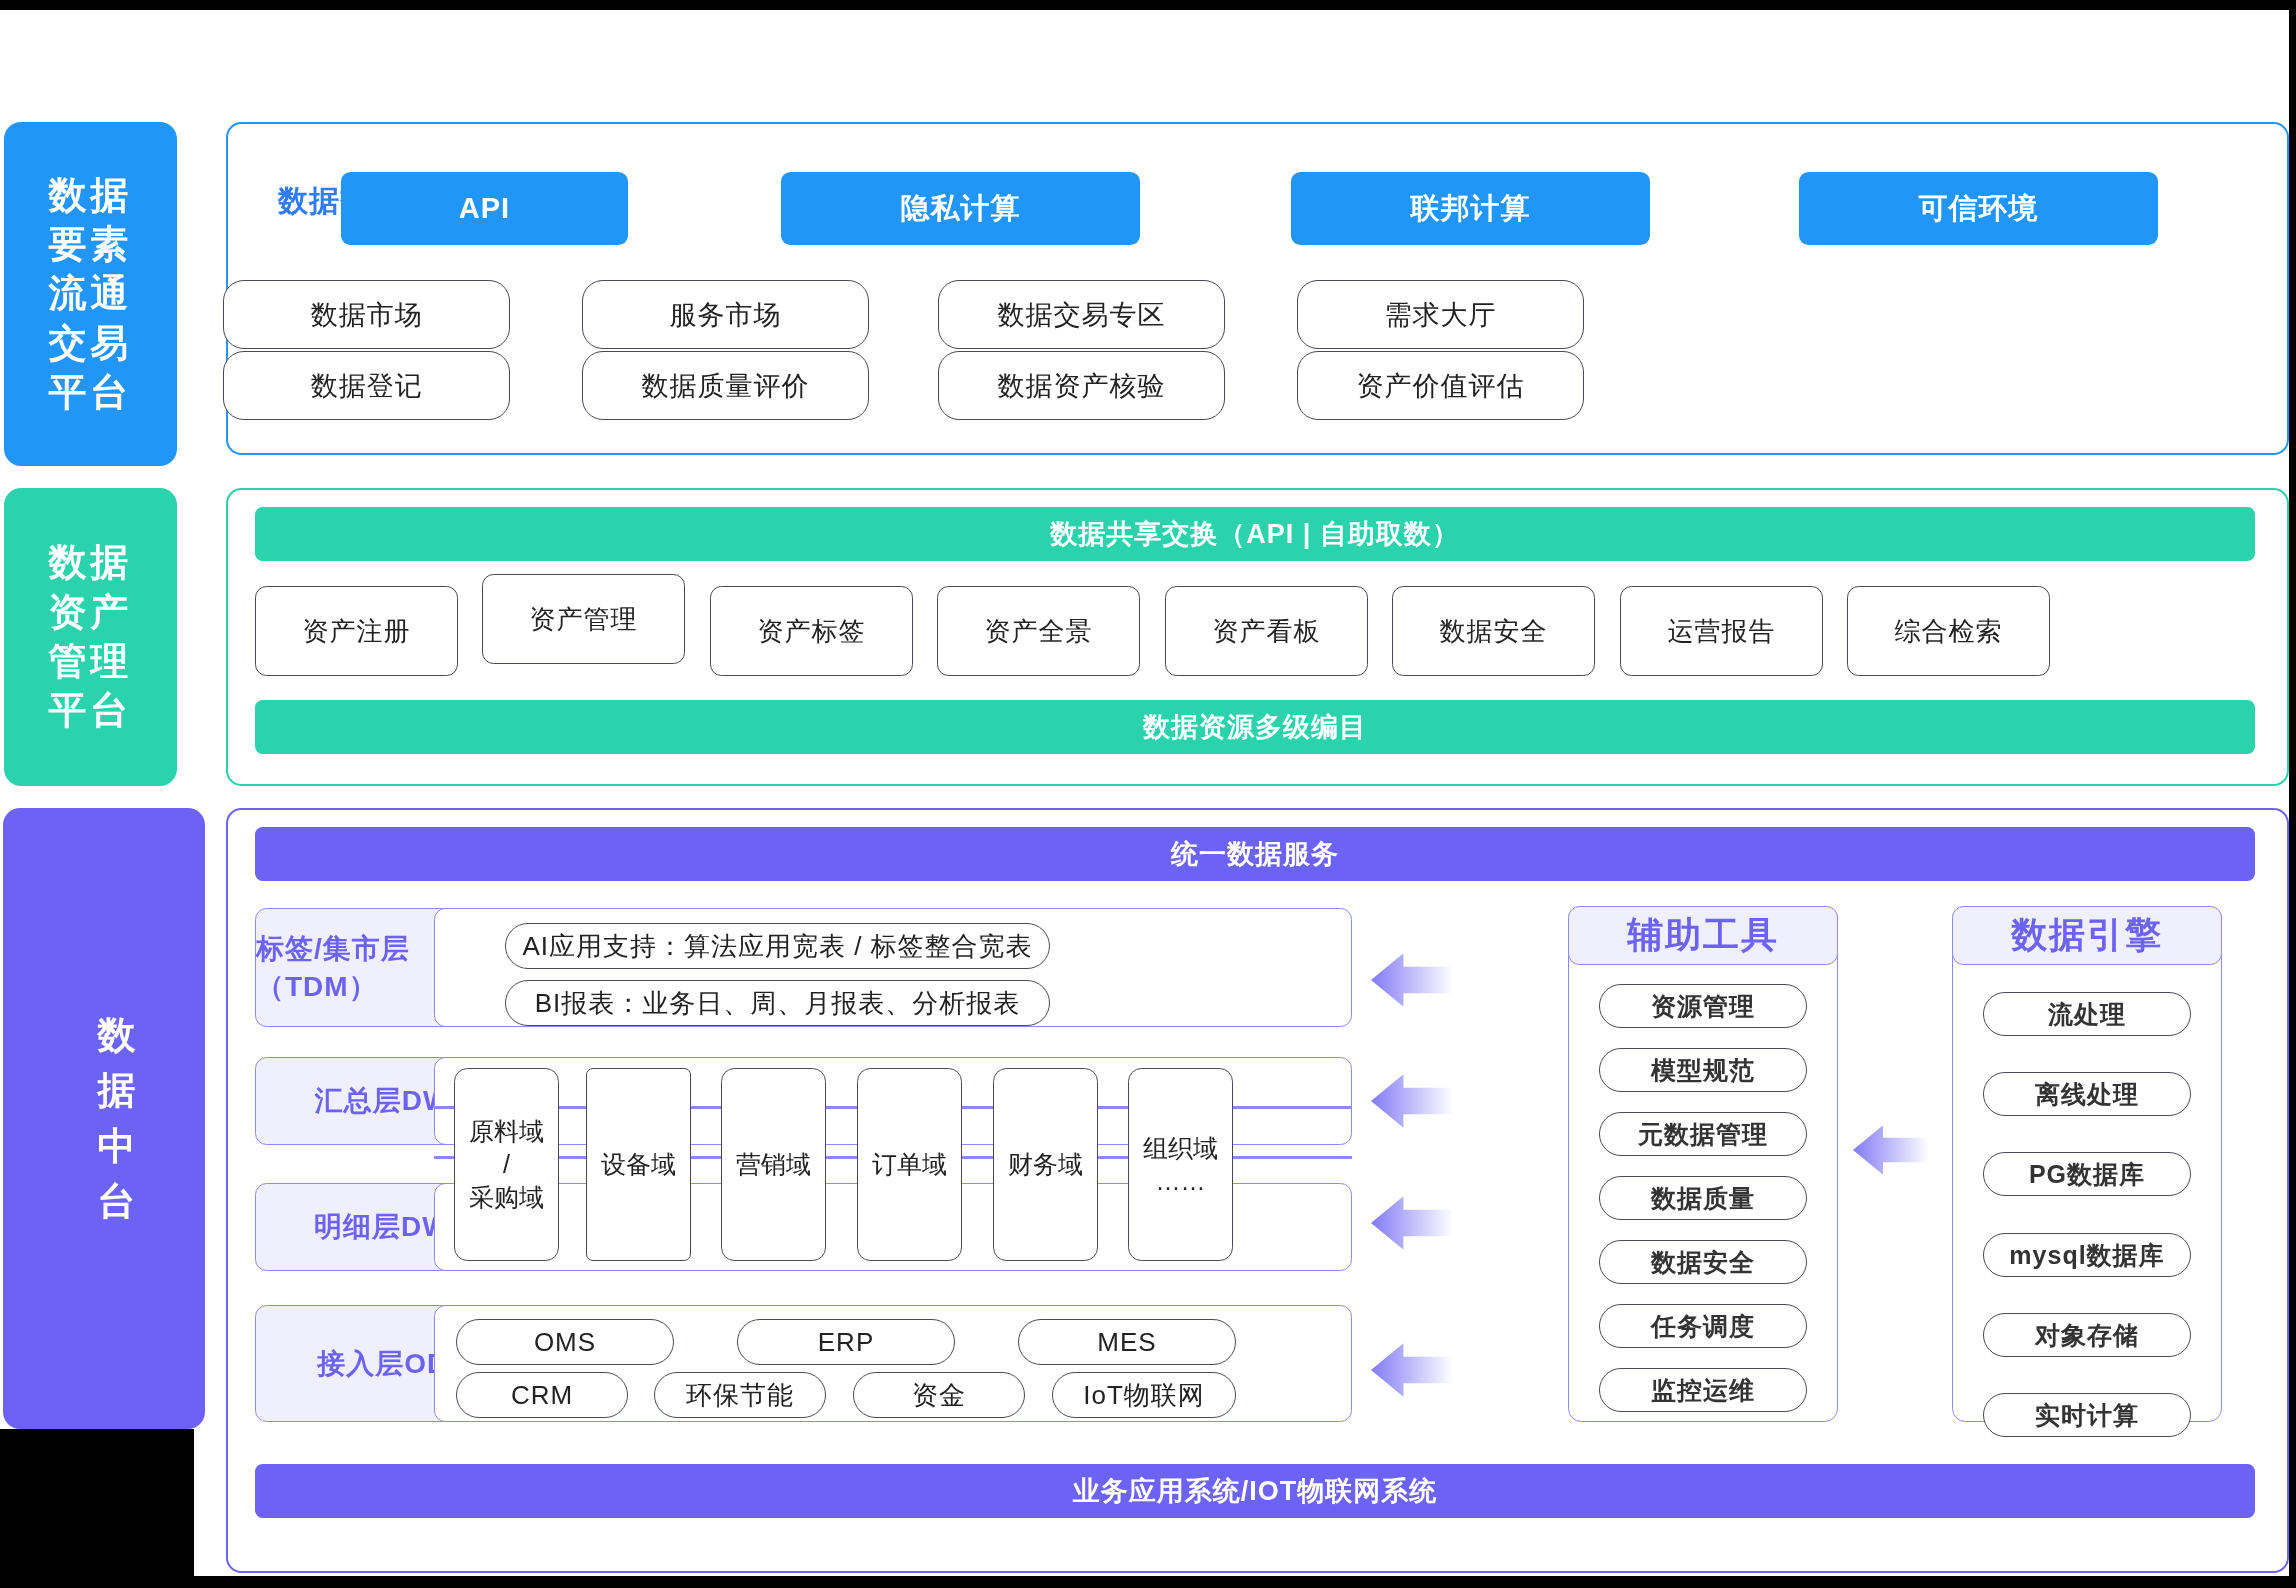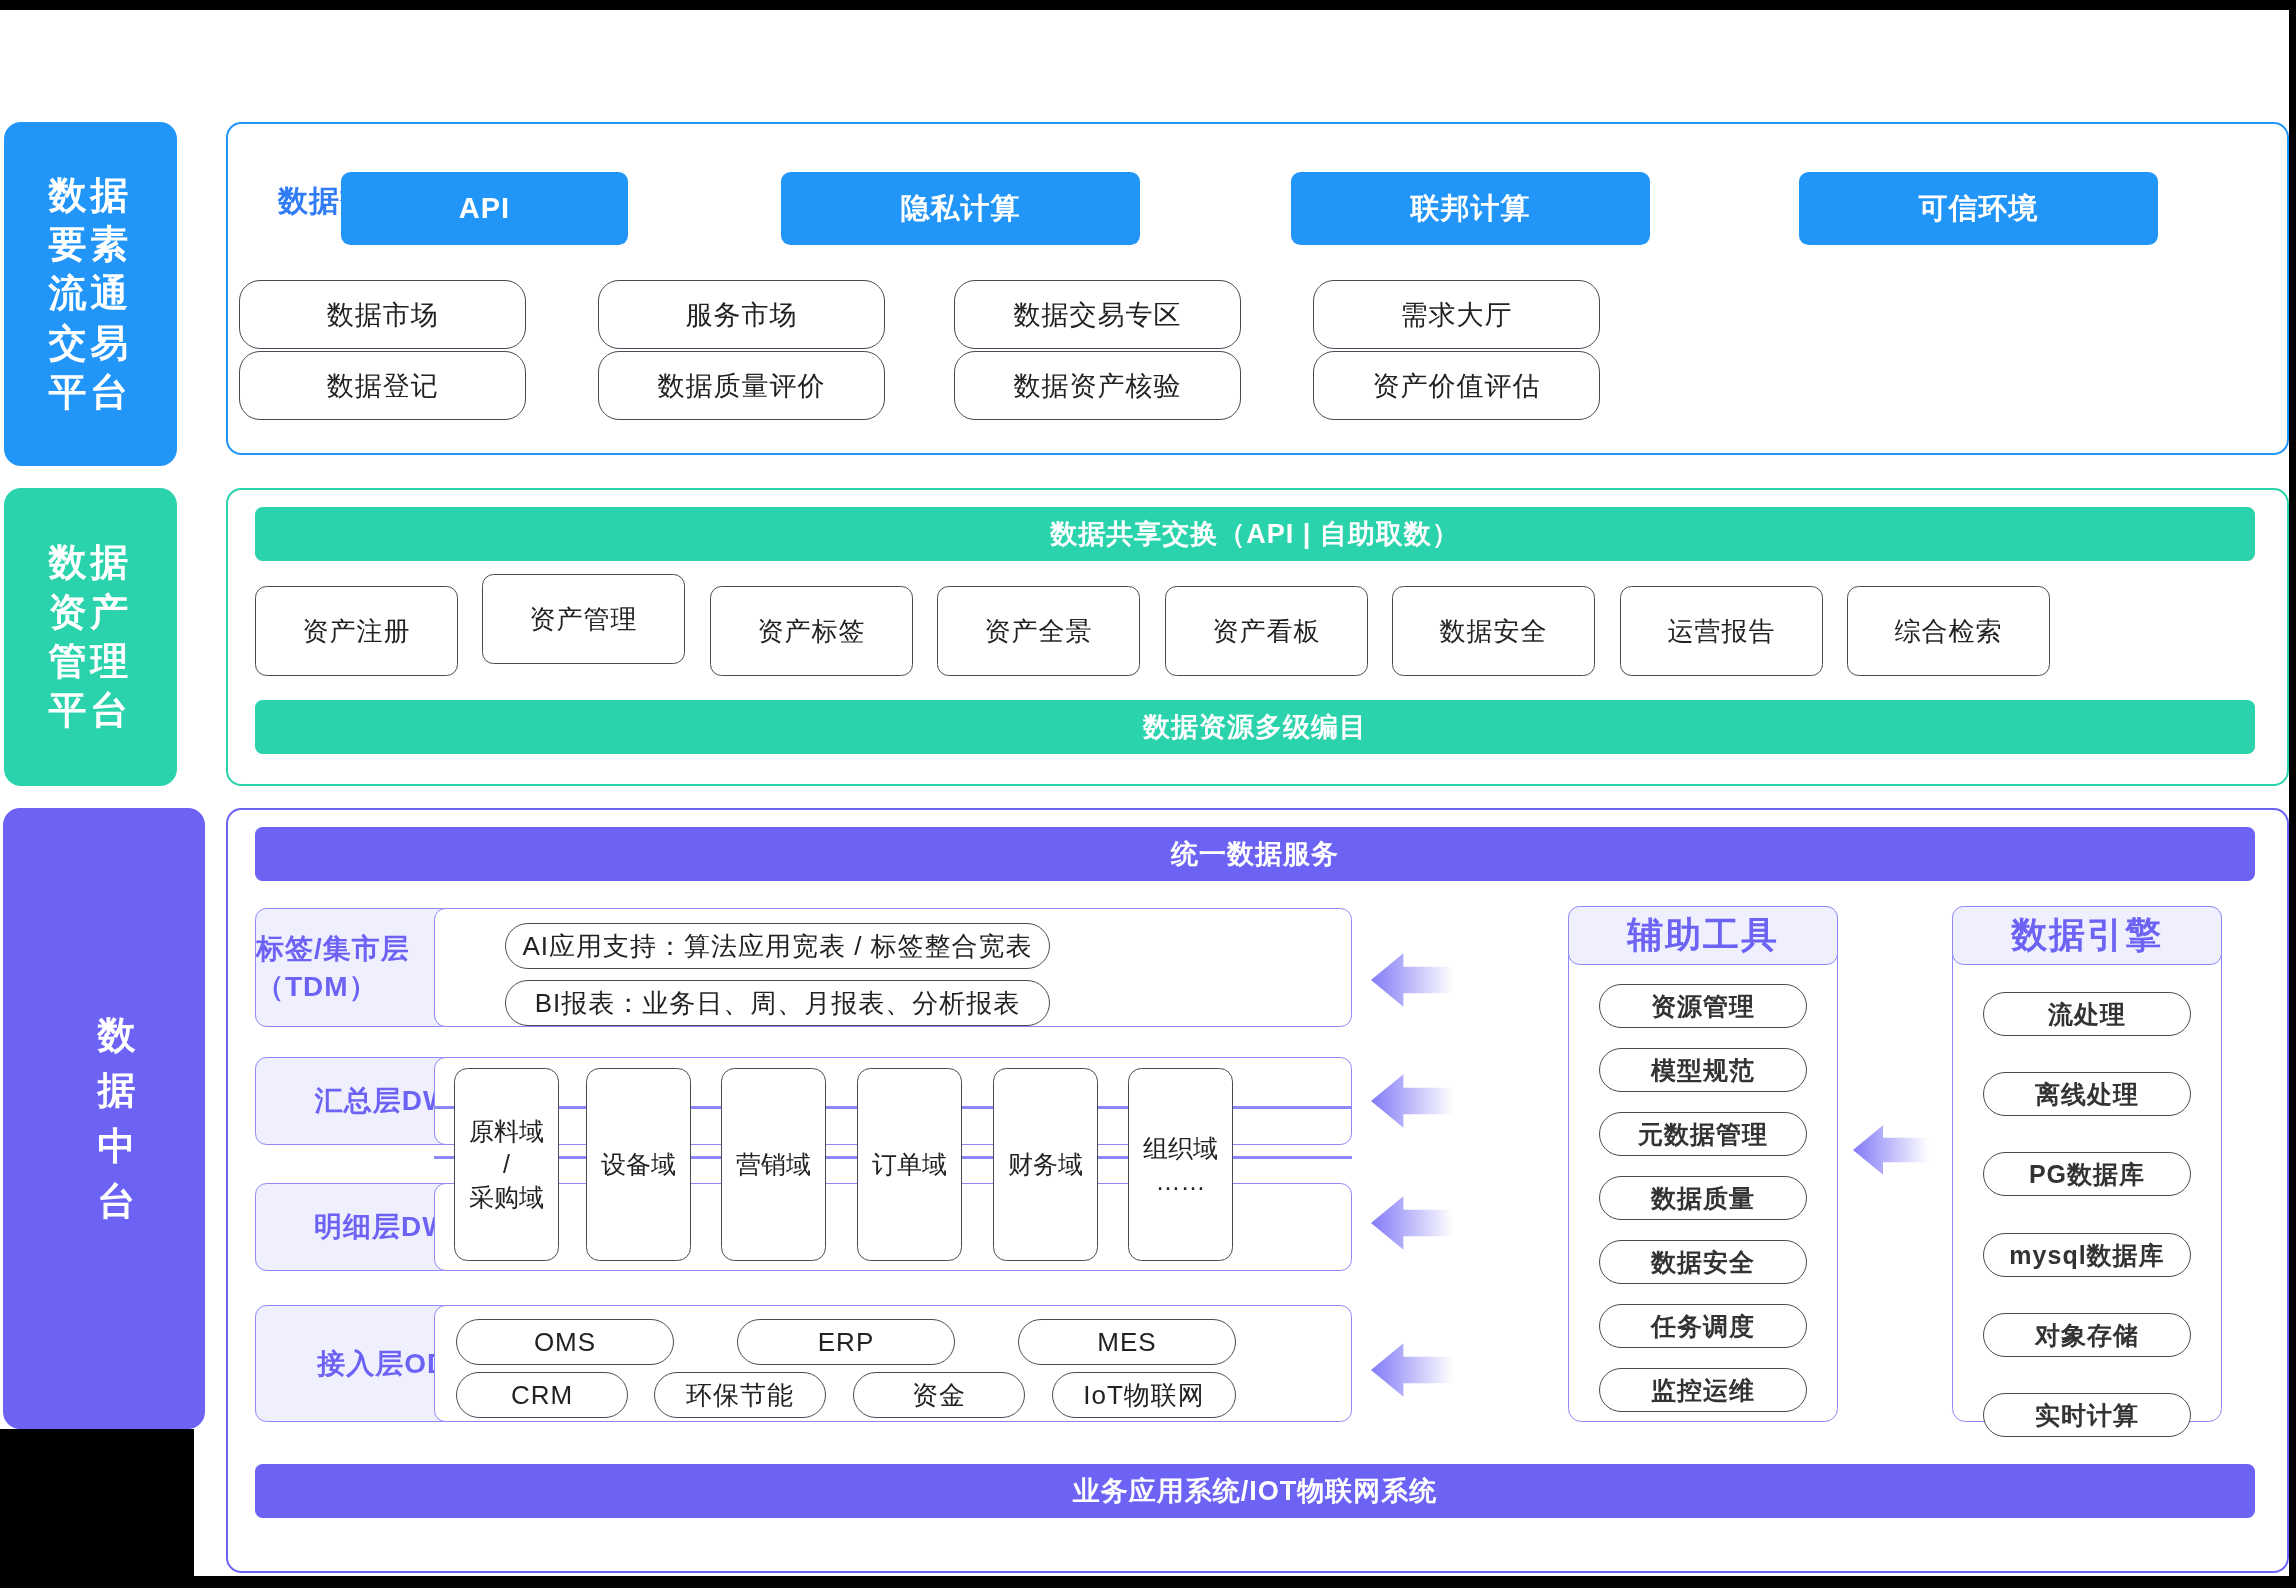--- a/index.html
+++ b/index.html
@@ -38,21 +38,21 @@
     letter-spacing:1px;
   }
   .pillbtn{
     position:absolute;height:73px;background:#2196f8;border-radius:9.6px;color:#fff;
     display:flex;align-items:center;justify-content:center;font-size:29px;font-weight:bold;
     letter-spacing:1px;
   }
   .roundbox{
     position:absolute;height:69px;border:1.9px solid #4a4a55;border-radius:21px;background:#fff;
     display:flex;align-items:center;justify-content:center;font-size:27px;color:#222;
-    letter-spacing:1px;box-sizing:border-box;margin-left:16px;
+    letter-spacing:1px;box-sizing:border-box;
   }
 
   
   .s2-cap{left:3.8px;top:488px;width:173px;height:298px;background:#2ad3ac;}
   .s2-cap .cap-txt{width:115px;}
   .s2-panel{left:226px;top:488px;width:2063px;height:298px;border:2.9px solid #2ad3ac;}
   .greenbar{
     position:absolute;background:#2ad3ac;border-radius:7.6px;color:#fff;
     display:flex;align-items:center;justify-content:center;
     font-size:27px;font-weight:bold;letter-spacing:1px;
@@ -185,21 +185,21 @@
 
     <div class="layerlabel" style="left:27px;top:373px;width:275px;height:88px;">明细层DWD</div>
     <div class="layerbox" style="left:206px;top:373px;width:918px;height:88px;"></div>
 
     <div class="connector" style="left:206px;top:296px;width:918px;"></div>
     <div class="connector" style="left:206px;top:346px;width:918px;"></div>
 
     <div class="domainbox" style="left:226px;top:258px;width:105px;height:193px;">
       <span>原料域<br>/<br>采购域</span>
     </div>
-    <div class="domainbox" style="left:358px;top:258px;width:105px;height:193px;">
+    <div class="domainbox" style="left:358px;top:258px;width:105px;height:193px;border-radius:7px;">
       <span>设备域</span>
     </div>
     <div class="domainbox" style="left:493px;top:258px;width:105px;height:193px;">
       <span>营销域</span>
     </div>
     <div class="domainbox" style="left:629px;top:258px;width:105px;height:193px;">
       <span>订单域</span>
     </div>
     <div class="domainbox" style="left:765px;top:258px;width:105px;height:193px;">
       <span>财务域</span>

